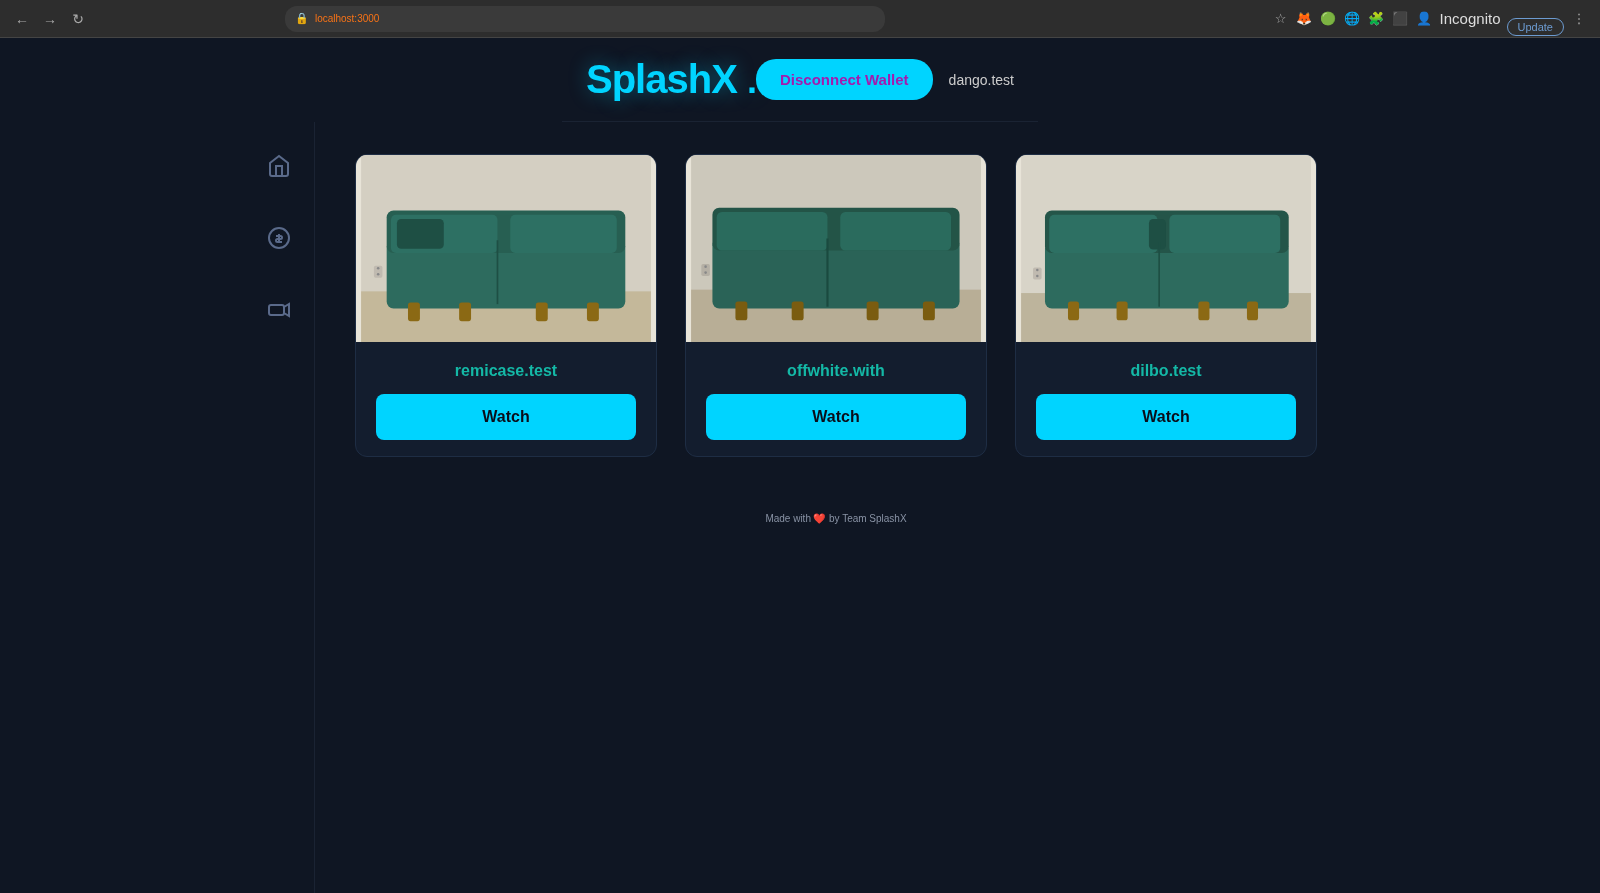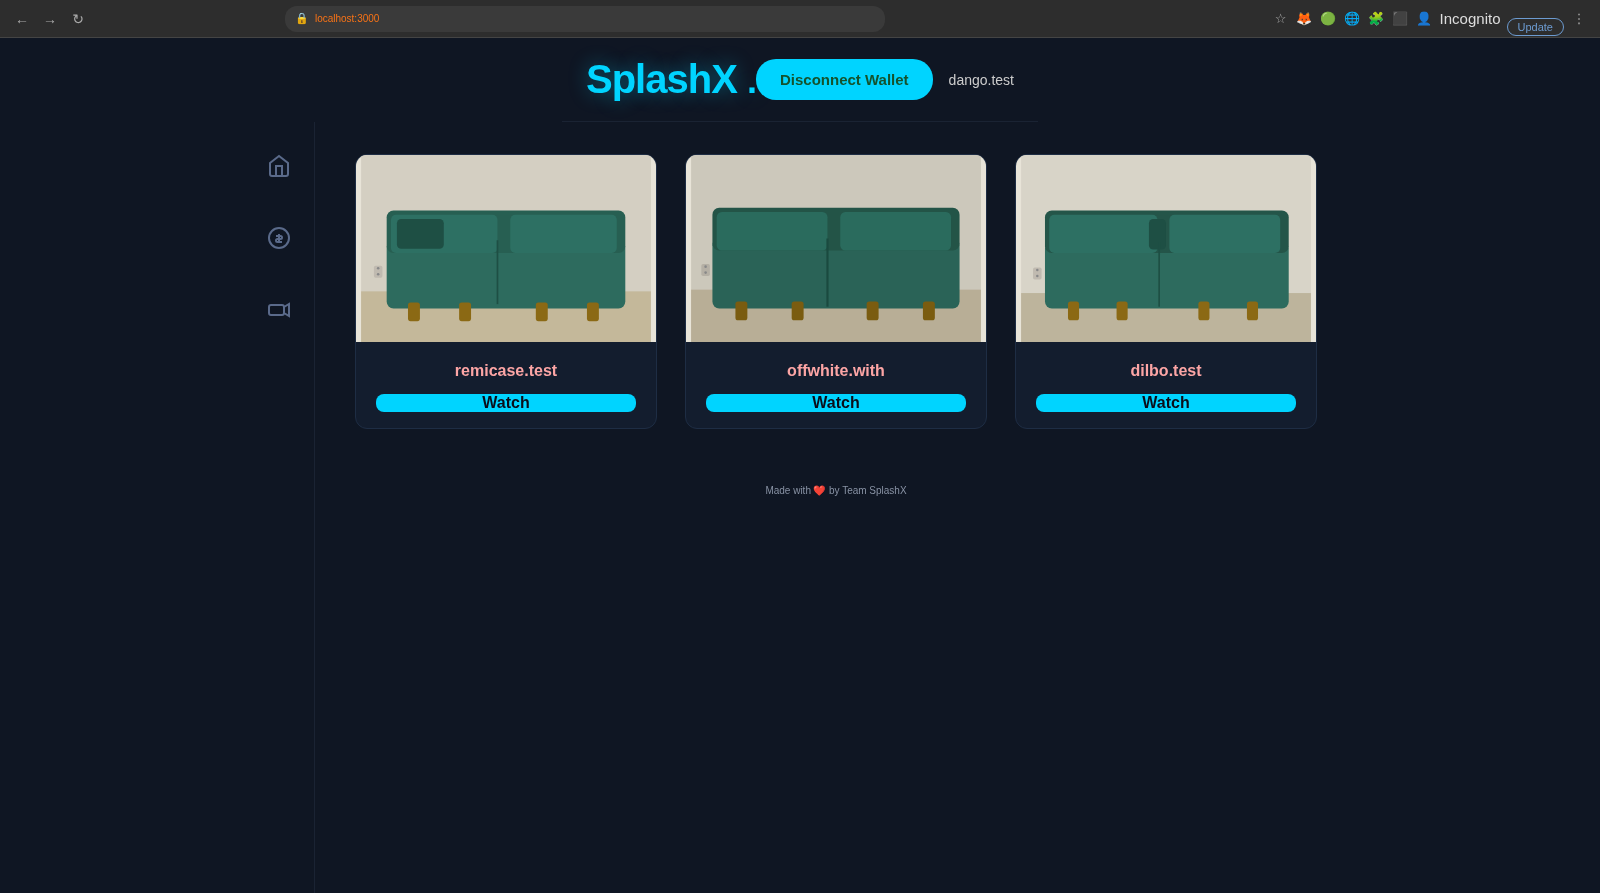--- a/index.html
+++ b/index.html
@@ -109,21 +109,21 @@
     }
 
     .header-right {
       display: flex;
       align-items: center;
       gap: 16px;
     }
 
     .disconnect-btn {
       background: #00d4ff;
-      color: #14532d;
+      color: #a21caf;
       border: none;
       border-radius: 20px;
       padding: 12px 24px;
       font-size: 15px;
       font-weight: 700;
       cursor: pointer;
       white-space: nowrap;
     }
 
     .wallet-address {
@@ -196,32 +196,33 @@
 
     .card-body {
       padding: 20px 20px 16px;
       display: flex;
       flex-direction: column;
       align-items: center;
       gap: 14px;
     }
 
     .card-title {
-      color: #fca5a5;
+      color: #14b8a6;
       font-size: 16px;
       font-weight: 600;
       text-align: center;
     }
 
     .watch-btn {
       width: 100%;
       background: #00d4ff;
       color: #0a0e1a;
       border: none;
       border-radius: 8px;
+      padding: 14px;
       font-size: 16px;
       font-weight: 700;
       cursor: pointer;
     }
 
     
     .footer {
       text-align: center;
       color: #8892a4;
       font-size: 10px;

